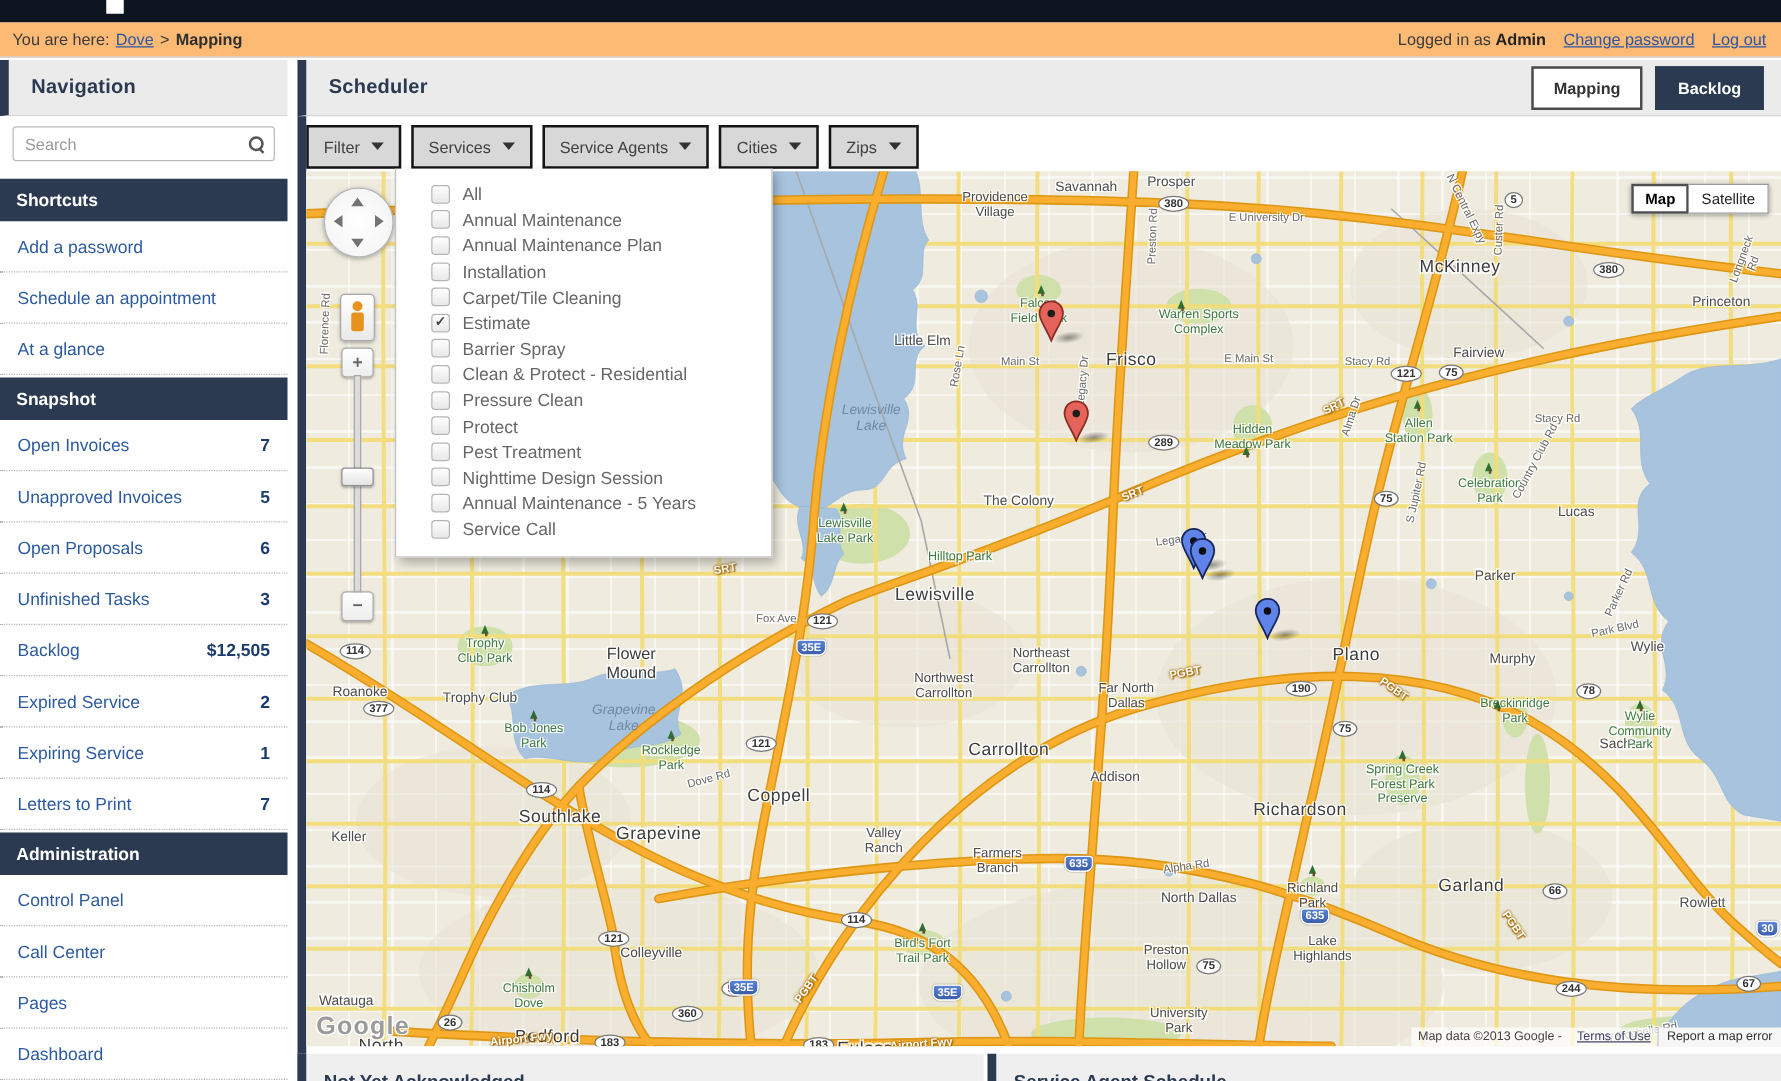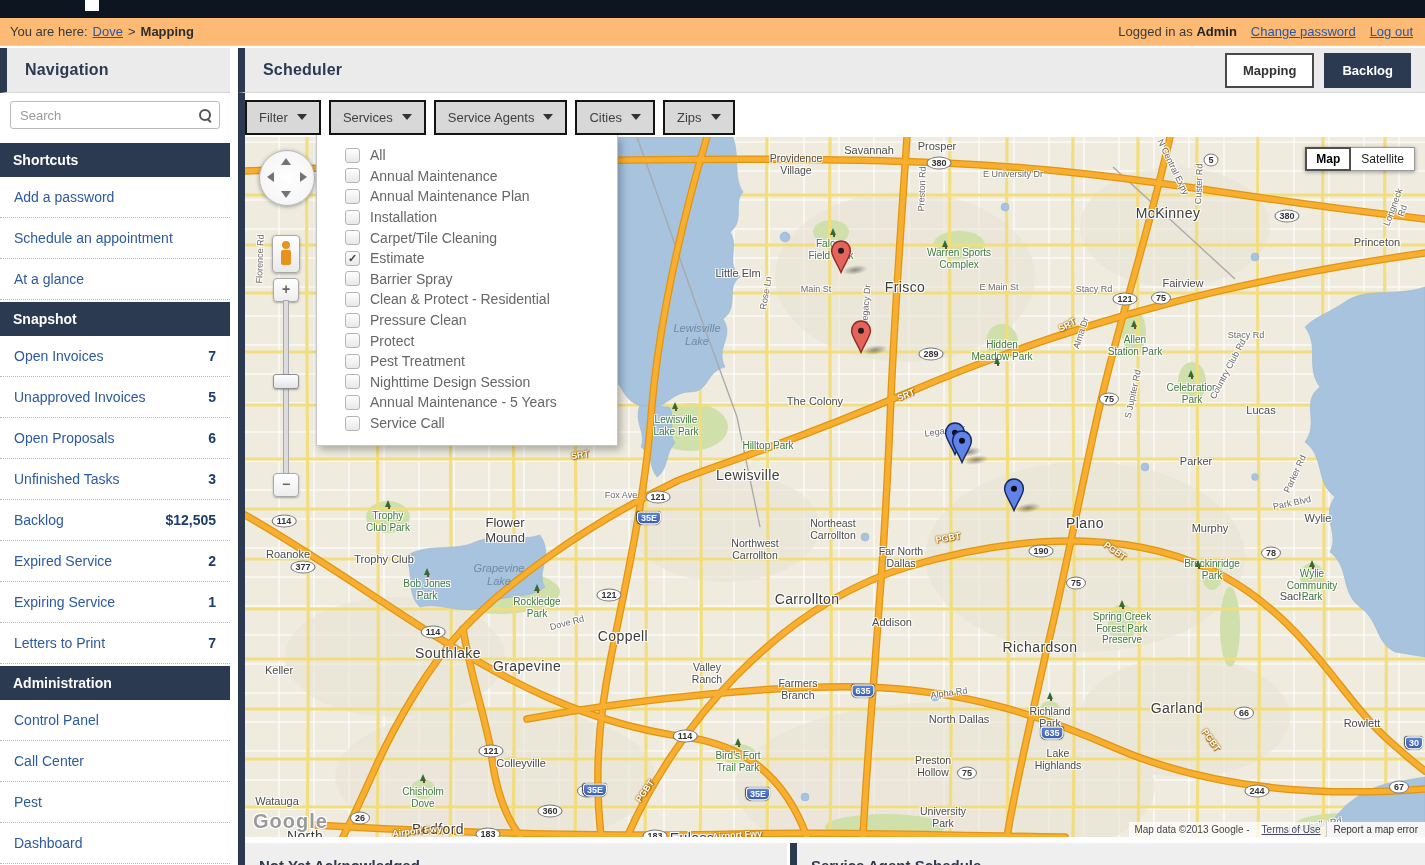--- a/index.html
+++ b/index.html
@@ -245,21 +245,21 @@
           <span class="val">7</span>
         </div>
         <div class="side-header">Administration</div>
         <div class="side-item">
           <span class="lbl">Control Panel</span>
         </div>
         <div class="side-item">
           <span class="lbl">Call Center</span>
         </div>
         <div class="side-item">
-          <span class="lbl">Pest</span>
+          <span class="lbl">Pages</span>
         </div>
         <div class="side-item">
           <span class="lbl">Dashboard</span>
         </div>
       </div>
   </div>
 
   <div class="main-stripe"></div>
 
   <div class="filter-row" id="filter-row">

